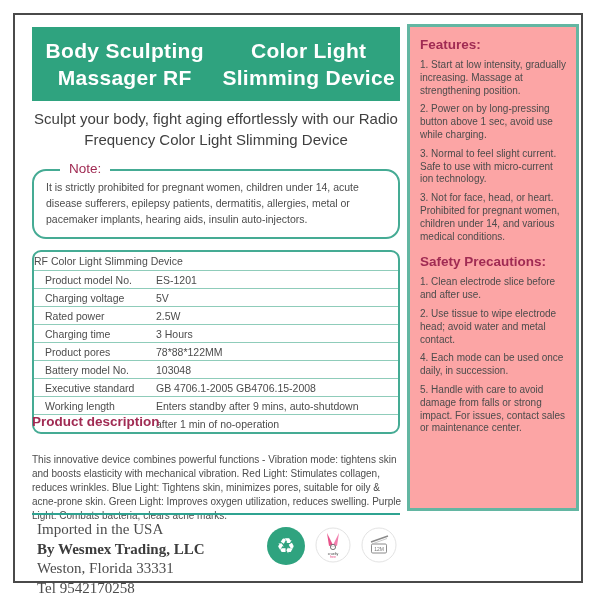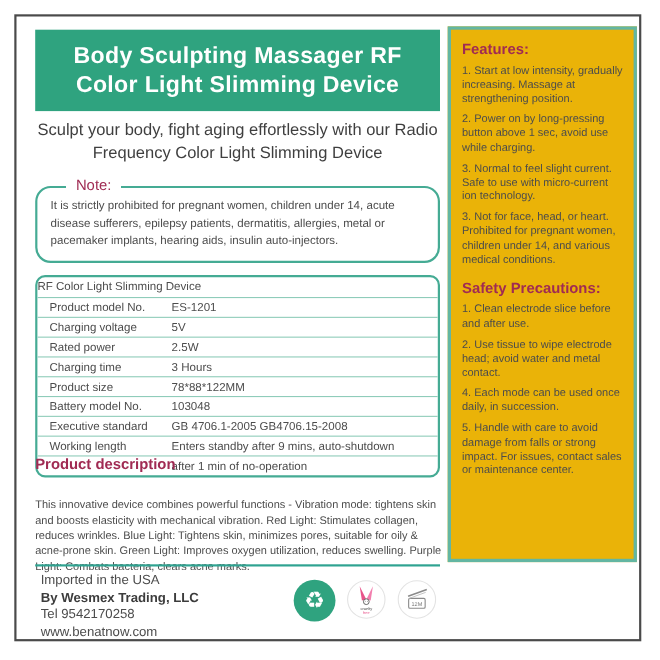--- a/index.html
+++ b/index.html
@@ -3,21 +3,21 @@
 <meta charset="utf-8">
 <style>
   * { margin:0; padding:0; box-sizing:border-box; }
   html,body { background:#ffffff; }
   body { font-family:"Liberation Sans", sans-serif; }
   .page { position:relative; width:600px; height:600px; background:#ffffff; overflow:hidden; }
   .frame { position:absolute; left:13px; top:13px; width:570px; height:570px; border:2px solid #4a4a4a; background:#ffffff; }
 
   
   .title-box { position:absolute; left:17px; top:12px; width:368px; height:74px; background:#2fa37f;
-               color:#ffffff; display:flex; flex-direction:column; align-items:center; justify-content:center;
+               color:#ffffff; display:flex; flex-direction:row; align-items:center; justify-content:center;
                font-weight:bold; font-size:21px; line-height:1.3; letter-spacing:0.3px; text-align:center; }
   .tagline { position:absolute; left:17px; top:93px; width:368px; text-align:center;
              font-size:15px; line-height:1.42; color:#3f3f3f; }
   .note-box { position:absolute; left:17px; top:154px; width:368px; height:70px;
               border:2px solid #45ab94; border-radius:14px; }
   .note-label { position:absolute; top:-10px; left:26px; background:#ffffff; padding:0 9px;
                 color:#a02b53; font-weight:normal; font-size:13.5px; }
   .note-text { margin:9px 12px 12px 12px; font-size:10.5px; line-height:1.5; color:#4c4c4c; }
 
   .spec-table { position:absolute; left:17px; top:235px; width:368px;
@@ -25,31 +25,31 @@
   .spec-row { display:flex; align-items:center; min-height:18px; padding:1px 0; }
   .spec-row + .spec-row { border-top:1px solid #8fccba; }
   .spec-label { width:122px; padding-left:11px; font-size:10.5px; color:#4c4c4c; }
   .spec-value { flex:1; font-size:10.5px; color:#4c4c4c; }
 
   .desc-heading { position:absolute; left:17px; top:399px; font-size:13.5px; font-weight:bold; color:#a02b53; }
   .desc-text { position:absolute; left:17px; top:438px; width:374px; font-size:10px; line-height:1.4; color:#4c4c4c; }
   .divider { position:absolute; left:17px; top:498px; width:368px; height:2px; background:#2fa391; }
 
   .footer { position:absolute; left:22px; top:505px; width:366px; display:flex; justify-content:space-between; }
-  .footer-text div { font-size:12px; line-height:1.3; color:#4c4c4c; }
+  .footer-text div { font-size:15px; line-height:1.3; color:#4c4c4c;font-family:Liberation Serif, serif; }
   .footer-text div:nth-child(2) { font-weight:bold; color:#3c3c3c; }
   .footer-icons { display:flex; gap:10px; align-items:flex-start; padding-top:7px; margin-right:6px; }
   .recycle-badge { width:38px; height:38px; border-radius:50%; background:#2fa37f; color:#ffffff;
                    display:flex; align-items:center; justify-content:center; font-size:21px;
                    font-family:"DejaVu Sans", sans-serif; }
   .round-icon { width:36px; height:36px; }
 
   
   .right-col { position:absolute; left:392px; top:9px; width:172px; height:487px;
-               border:3px solid #63b6a2; padding:8px 10px; overflow:hidden; background:#eab308; }
+               border:3px solid #63b6a2; padding:8px 10px; overflow:hidden; background:#fca5a5; }
   .panel-heading { font-size:13.5px; font-weight:bold; color:#a02b53; margin:2px 0 7px 0; }
   .panel-heading.safety { margin-top:11px; }
   .panel-item { font-size:10px; line-height:1.28; color:#4c4c4c; margin-bottom:6px; }
 </style>
 </head>
 <body>
 
 <div class="page">
   <div class="frame">
 
@@ -79,21 +79,21 @@
       </div>
       <div class="spec-row">
         <div class="spec-label">Rated power</div>
         <div class="spec-value">2.5W</div>
       </div>
       <div class="spec-row">
         <div class="spec-label">Charging time</div>
         <div class="spec-value">3 Hours</div>
       </div>
       <div class="spec-row">
-        <div class="spec-label">Product size</div>
+        <div class="spec-label">Product pores</div>
         <div class="spec-value">78*88*122MM</div>
       </div>
       <div class="spec-row">
         <div class="spec-label">Battery model No.</div>
         <div class="spec-value">103048</div>
       </div>
       <div class="spec-row">
         <div class="spec-label">Executive standard</div>
         <div class="spec-value">GB 4706.1-2005 GB4706.15-2008</div>
       </div>
@@ -109,20 +109,21 @@
 
     <h3 class="desc-heading">Product description</h3>
     <p class="desc-text">This innovative device combines powerful functions - Vibration mode: tightens skin and boosts elasticity with mechanical vibration. Red Light: Stimulates collagen, reduces wrinkles. Blue Light: Tightens skin, minimizes pores, suitable for oily &amp; acne-prone skin. Green Light: Improves oxygen utilization, reduces swelling. Purple Light: Combats bacteria, clears acne marks.</p>
 
     <div class="divider"></div>
 
     <div class="footer">
       <div class="footer-text">
         <div>Imported in the USA</div>
         <div>By Wesmex Trading, LLC</div>
+        <div>Weston, Florida 33331</div>
         <div>Tel 9542170258</div>
         <div>www.benatnow.com</div>
       </div>
       <div class="footer-icons">
         <div class="recycle-badge">♻</div>
         <svg class="round-icon" viewBox="0 0 36 36">
           <circle cx="18" cy="18" r="17" fill="#ffffff" stroke="#e3e3e3" stroke-width="1"></circle>
           <path d="M12 6 L18 18 L14 19 Z" fill="#e8538a"></path>
           <path d="M24 6 L18 18 L22 19 Z" fill="#f27fae"></path>
           <circle cx="18" cy="20" r="2.6" fill="#ffffff" stroke="#555555" stroke-width="0.8"></circle>

